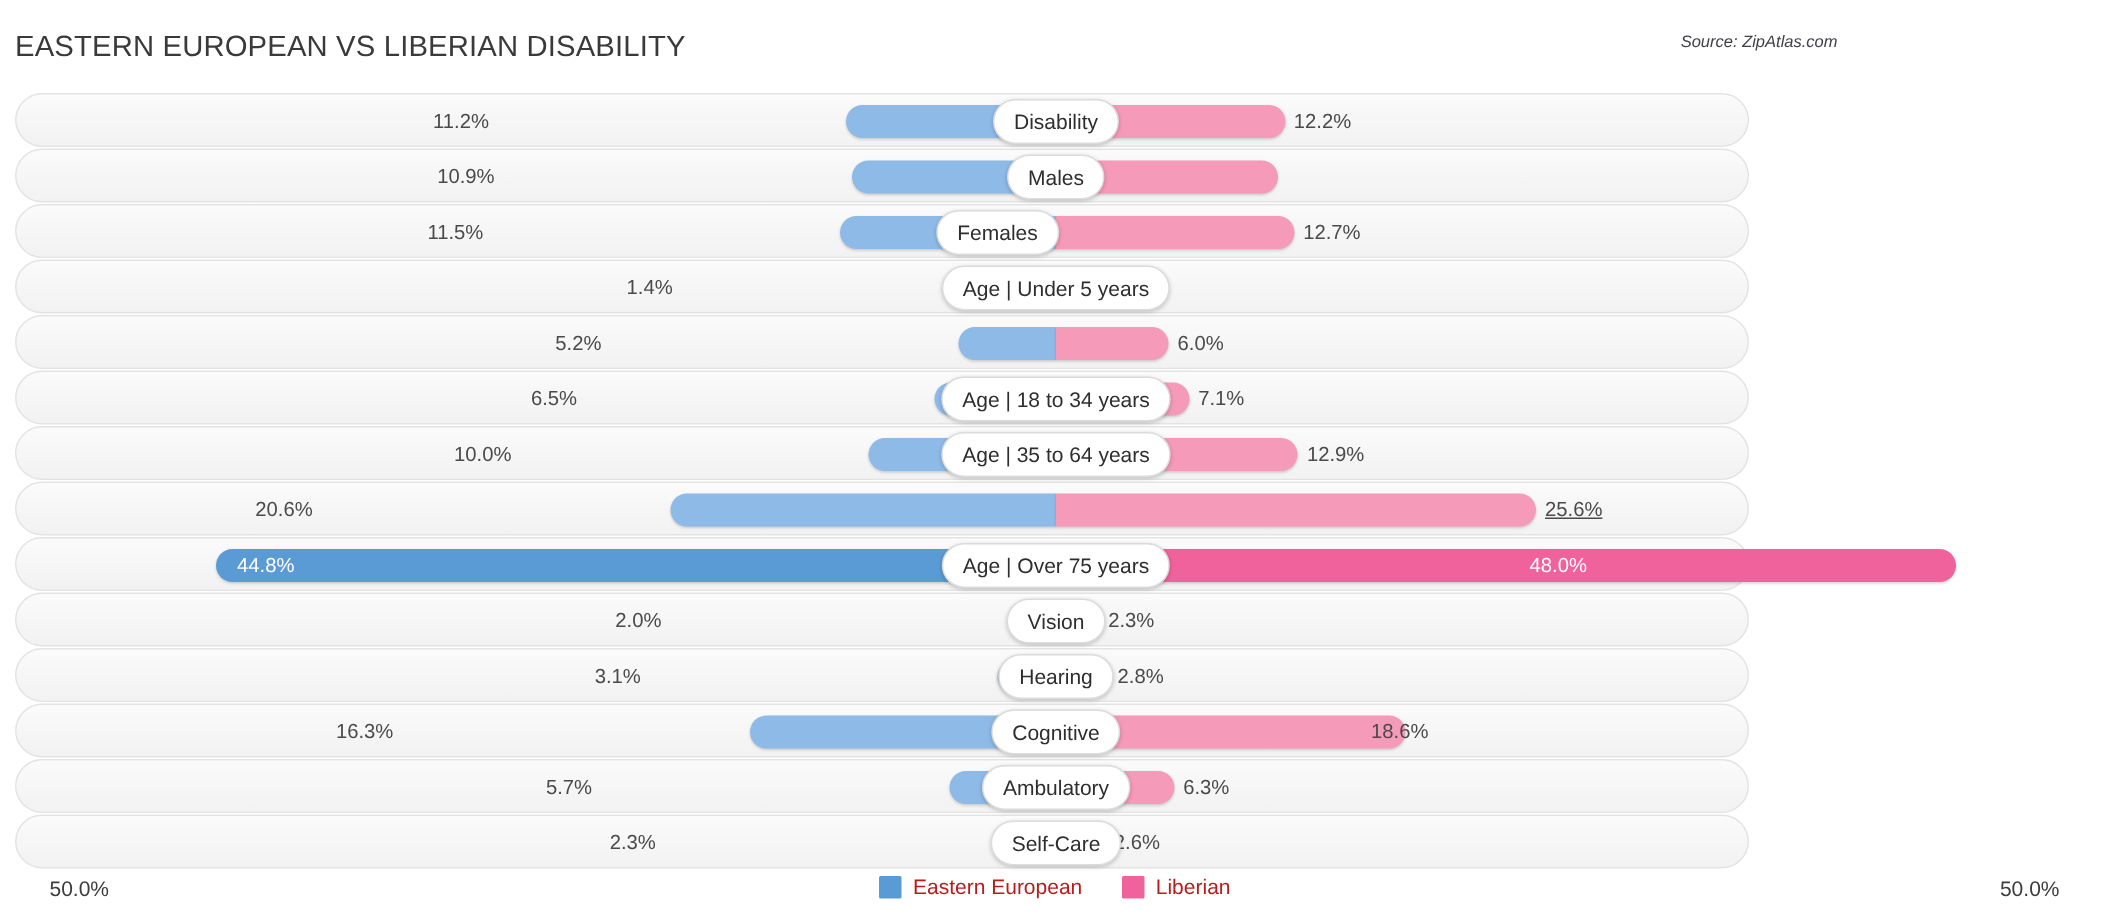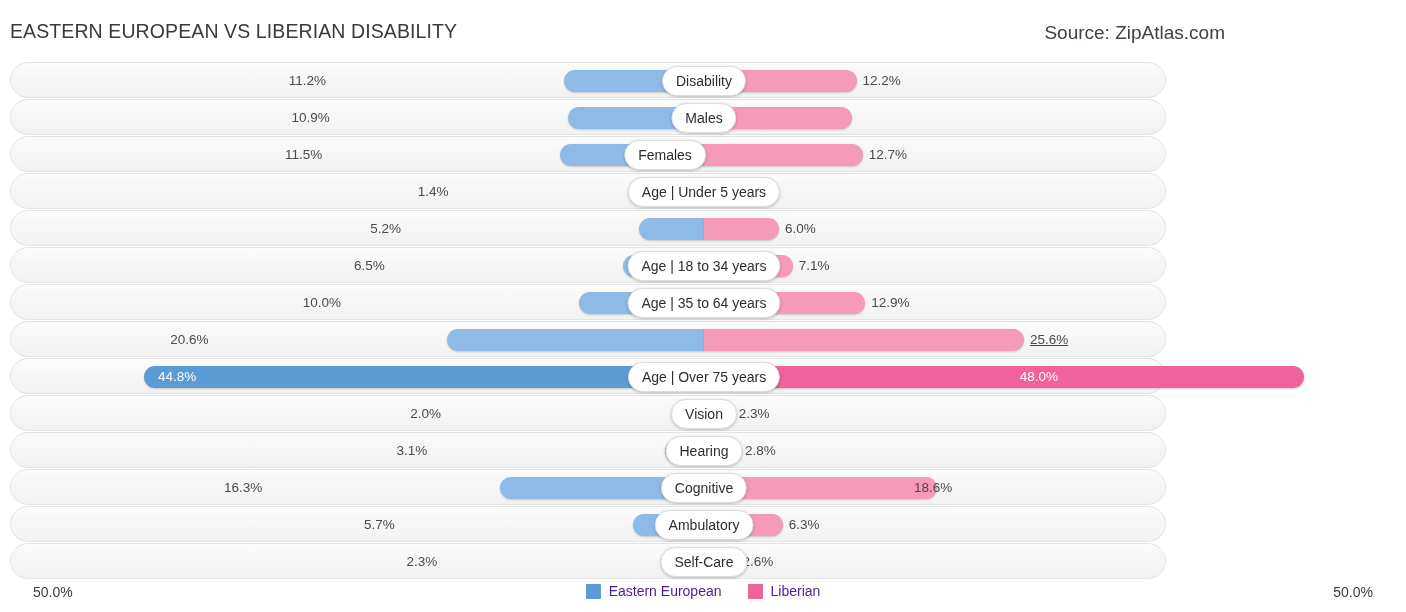--- a/index.html
+++ b/index.html
@@ -16,21 +16,21 @@
   .header {
     position: absolute; left: 0; top: 0; width: 1237px; height: 62px;
   }
   .chart-title {
     position: absolute; left: 10px; top: 20px;
     font-size: 19.5px; color: #3a3a3a; letter-spacing: 0.1px;
     white-space: nowrap;
   }
   .source {
     position: absolute; right: 12px; top: 22px;
-    font-size: 19px; color: #40404a;
+    font-size: 11px; font-style: italic; color: #40404a;
     white-space: nowrap;
   }
 
   
   .rows {
     position: absolute; left: 0; top: 62px; width: 1176px;
   }
   .row {
     position: relative;
     height: 36px;
@@ -90,21 +90,21 @@
     position: absolute; left: 0; bottom: 6px; width: 1406px; height: 26px;
   }
   .axis-left  { position: absolute; left: 33px; top: 4px; font-size: 14px; color: #3d3d3d; }
   .axis-right { position: absolute; right: 33px; top: 4px; font-size: 14px; color: #3d3d3d; }
   .legend {
     position: absolute; left: 0; right: 0; top: 3px;
     display: flex; align-items: center; justify-content: center; gap: 26px;
   }
   .legend-item { display: flex; align-items: center; gap: 8px; }
   .swatch { width: 15px; height: 15px; border-radius: 1px; display: block; }
-  .legend-label { font-size: 14px; color: #4c1d95; }
+  .legend-label { font-size: 14px; color: #b91c1c; }
 </style>
 </head>
 <body>
 
 <div class="page">
 
   <div class="header">
     <div class="chart-title">EASTERN EUROPEAN VS LIBERIAN DISABILITY</div>
     <div class="source">Source: ZipAtlas.com</div>
   </div>

